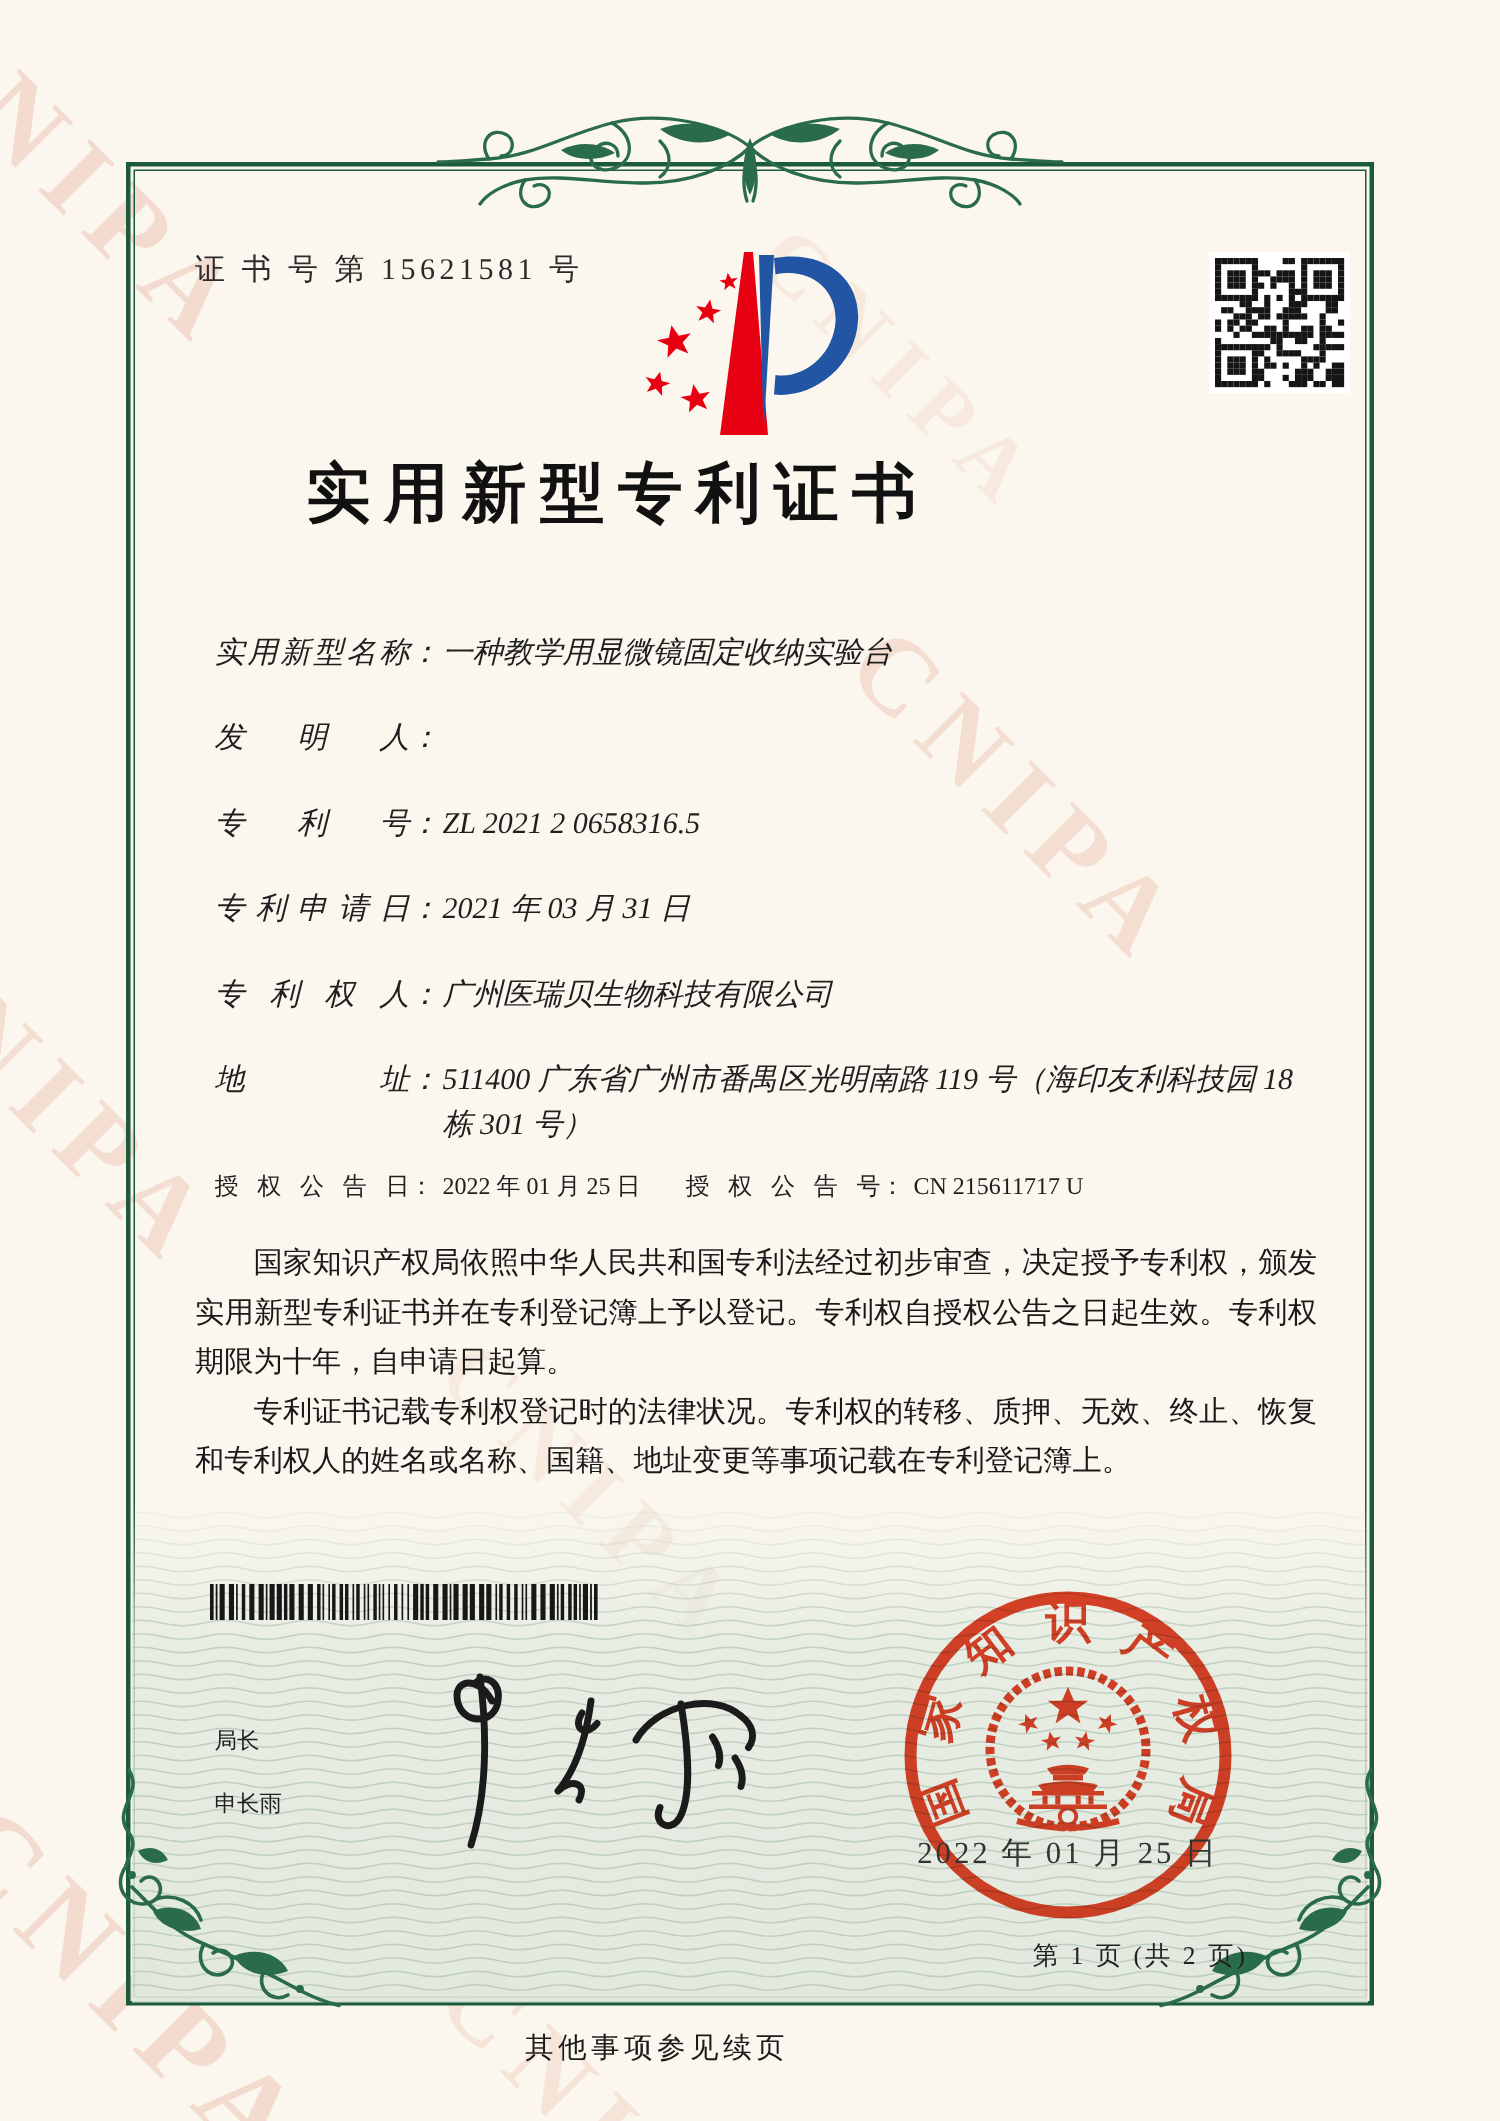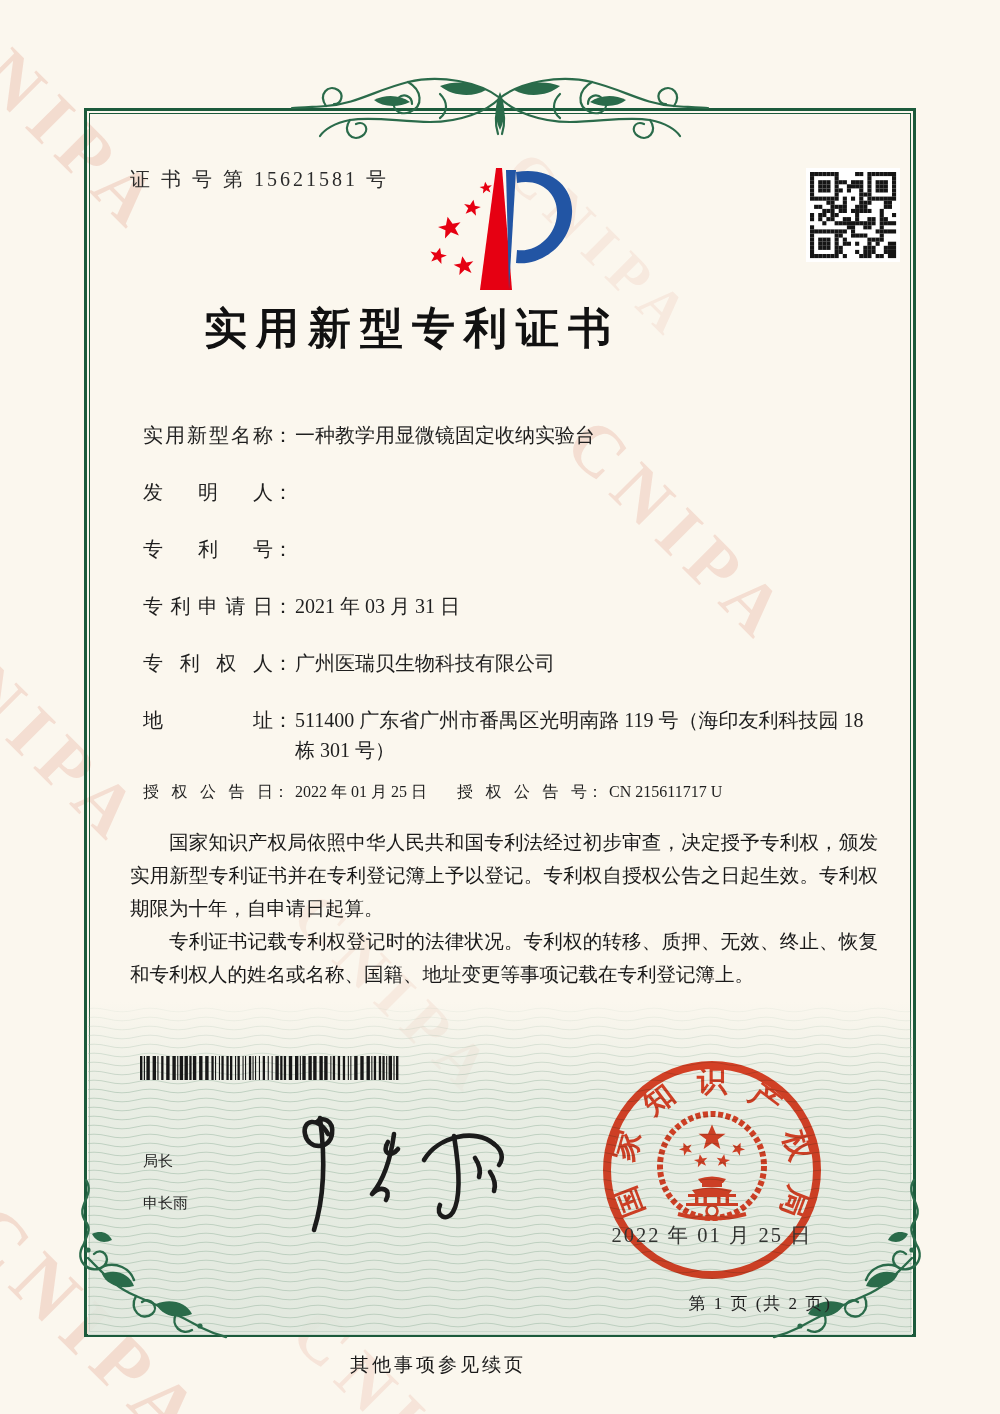--- a/index.html
+++ b/index.html
@@ -37,21 +37,21 @@
     font-size:20px;letter-spacing:3px;color:#2b2b2b;
   }
   .qr{position:absolute;left:806px;top:168px;z-index:3;}
   .logo{position:absolute;left:420px;top:166px;z-index:3;}
   .title{
     position:absolute;left:0;top:300px;width:824px;z-index:3;margin:0;
     text-align:center;font-size:43px;font-weight:700;letter-spacing:9px;color:#111;
   }
   
   .fields{position:absolute;left:143px;top:420px;width:742px;z-index:3;font-size:20px;}
-  .frow{display:flex;margin-bottom:27px;line-height:30px;}
+  .frow{display:flex;margin-bottom:27px;line-height:30px;font-style:italic;}
   .flabel{
     width:130px;flex:0 0 130px;display:inline-block;
     text-align:justify;text-align-last:justify;
   }
   .fcolon{flex:0 0 22px;}
   .fvalue{flex:1;}
   .grant-row{display:flex;line-height:30px;margin-top:6px;font-size:16px;}
   .grant-group{display:flex;}
   .grant-group + .grant-group{margin-left:30px;}
   
@@ -476,20 +476,21 @@
       <span class="fcolon">：</span>
       <span class="fvalue">一种教学用显微镜固定收纳实验台</span>
   </div>
   <div class="frow">
     <span class="flabel">发明人</span>
       <span class="fcolon">：</span>
   </div>
   <div class="frow">
     <span class="flabel">专利号</span>
       <span class="fcolon">：</span>
+      <span class="fvalue">ZL 2021 2 0658316.5</span>
   </div>
   <div class="frow">
     <span class="flabel">专利申请日</span>
       <span class="fcolon">：</span>
       <span class="fvalue">2021 年 03 月 31 日</span>
   </div>
   <div class="frow">
     <span class="flabel">专利权人</span>
       <span class="fcolon">：</span>
       <span class="fvalue">广州医瑞贝生物科技有限公司</span>

